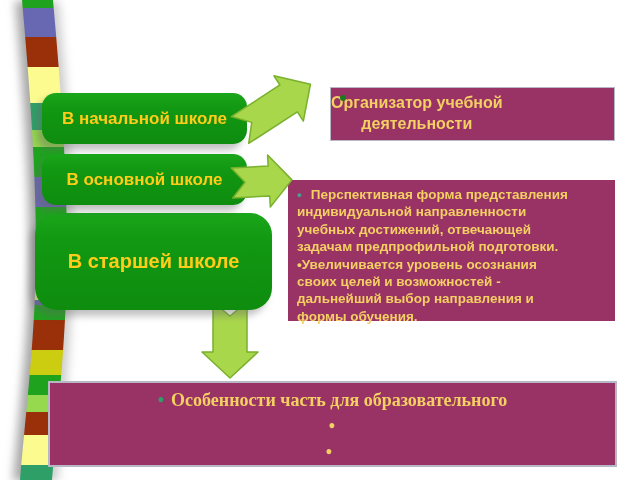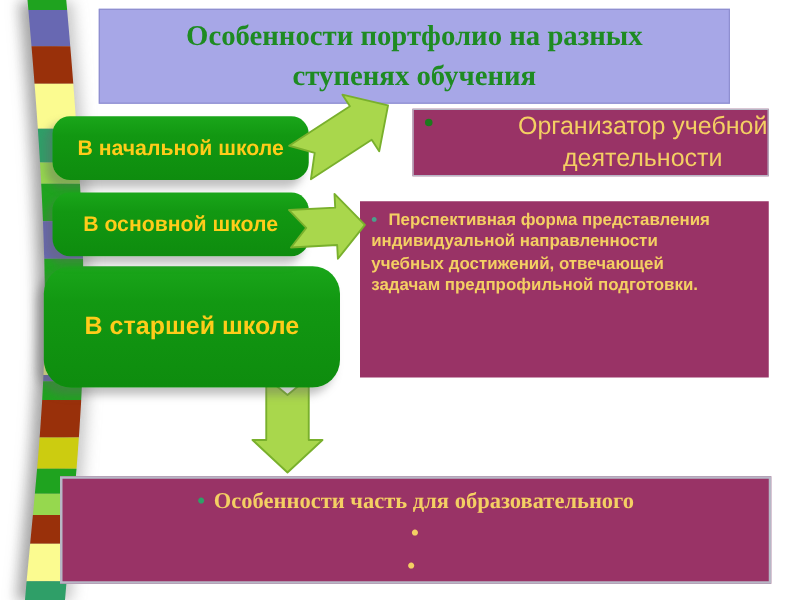--- a/index.html
+++ b/index.html
@@ -27,29 +27,29 @@
     color:var(--button_text);font-weight:bold;font-size:17px;text-align:center;
     box-shadow:-5px 6px 7px rgba(100,100,100,.40);
   }
   #btn-primary{left:42px;top:93px;width:205px;height:51px;}
   #btn-middle{left:42px;top:154px;width:205px;height:51px;}
   #btn-senior{left:35px;top:213px;width:237px;height:97px;border-radius:22px;font-size:20px;}
   
   .plum{position:absolute;background:var(--purple);color:var(--box_text);z-index:2;}
   #box-organizer{
     left:330px;top:87px;width:283px;height:52px;border:1px solid var(--border_light);
-    display:flex;align-items:center;justify-content:flex-end;text-align:center;
-    font-weight:normal;font-size:20px;line-height:1.3;white-space:pre-line;
+    display:flex;align-items:center;justify-content:flex-start;text-align:center;
+    font-weight:bold;font-size:16px;line-height:1.3;white-space:pre-line;
   }
   #box-organizer .dot{
     position:absolute;left:9px;top:7px;width:6px;height:6px;border-radius:50%;
     background:var(--bullet_green);
   }
   #box-perspective{
-    left:288px;top:161px;width:327px;height:141px;box-sizing:border-box;
+    left:288px;top:180px;width:327px;height:141px;box-sizing:border-box;
     padding:6px 8px 0 9px;font-weight:bold;font-size:13.5px;line-height:17.4px;
   }
   #box-perspective p{margin:0;}
   .b2-bullet{color:var(--bullet_teal);}
   .b2-bullet.first{margin-right:9px;}
   .b2-bullet.plain{color:inherit;}
   .lines{white-space:pre-line;}
   #box-final{
     left:48px;top:381px;width:569px;height:86px;box-sizing:border-box;
     border:2px solid var(--border_light);padding-top:4px;
@@ -95,24 +95,20 @@
         <rect x="0" y="320" width="95" height="30" fill="#99300a"></rect>
         <rect x="0" y="350" width="95" height="25" fill="#cccc10"></rect>
         <rect x="0" y="375" width="95" height="20" fill="#1fa31f"></rect>
         <rect x="0" y="395" width="95" height="17" fill="#96d84e"></rect>
         <rect x="0" y="412" width="95" height="23" fill="#99300a"></rect>
         <rect x="0" y="435" width="95" height="30" fill="#fbfb90"></rect>
         <rect x="0" y="465" width="95" height="15" fill="#2f9f68"></rect>
       </g>
   </svg>
 
-  <div class="title-box">
-    <span class="lines">Особенности портфолио на разных
-ступенях обучения</span>
-  </div>
 
   <svg id="arrows-back" class="arrow-layer" width="640" height="480" viewBox="0 0 640 480">
     <polygon class="arrow" transform="translate(230,302) rotate(90)" points="0,-17 50,-17 50,-28 76,0 50,28 50,17 0,17 14,0"></polygon>
   </svg>
 
   <div class="btn" id="btn-primary">
     <span>В начальной школе</span>
   </div>
   <div class="btn" id="btn-senior">
     <span>В старшей школе</span>
@@ -130,20 +126,24 @@
     <span class="dot"></span>
     <span class="lines">Организатор учебной
 деятельности</span>
   </div>
 
   <div class="plum" id="box-perspective">
     <p><span class="b2-bullet first">•</span><span class="lines">Перспективная форма представления
 индивидуальной направленности
 учебных достижений, отвечающей
 задачам предпрофильной подготовки.</span></p>
+    <p><span class="b2-bullet plain">•</span><span class="lines">Увеличивается уровень осознания
+своих целей и возможностей -
+дальнейший выбор направления и
+формы обучения.</span></p>
   </div>
 
   <div class="plum" id="box-final">
     <div class="b3-row">
       <span class="b3-bullet">•</span>
       <span>Особенности часть для образовательного</span>
     </div>
     <div class="b3-row">
       <span class="b3-bullet">•</span>
     </div>

